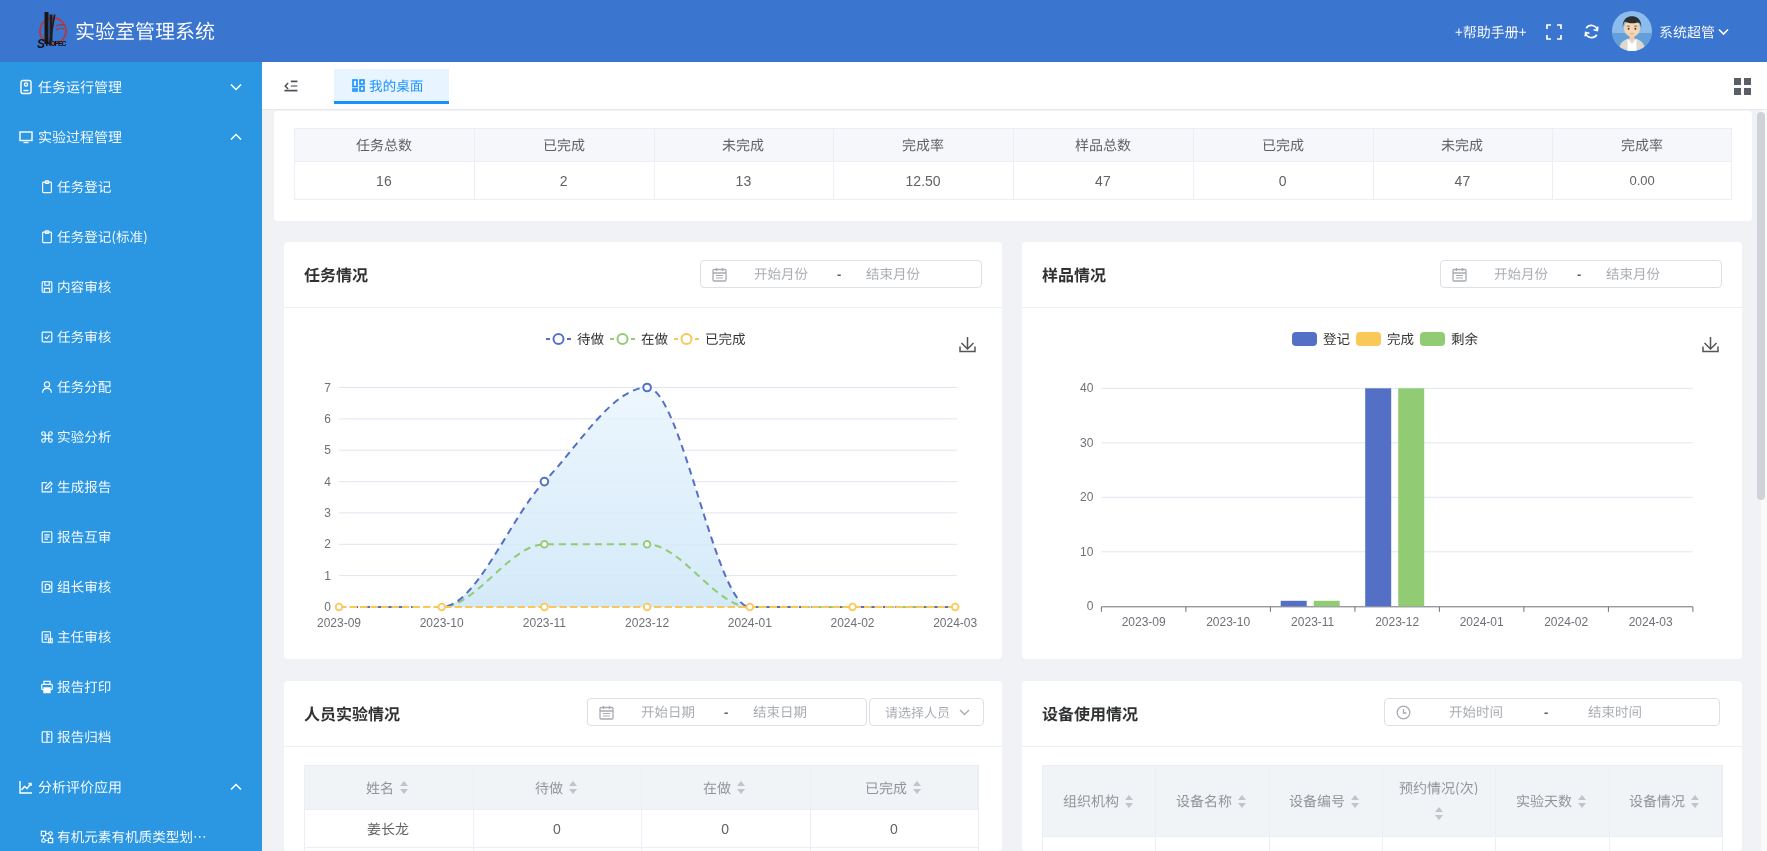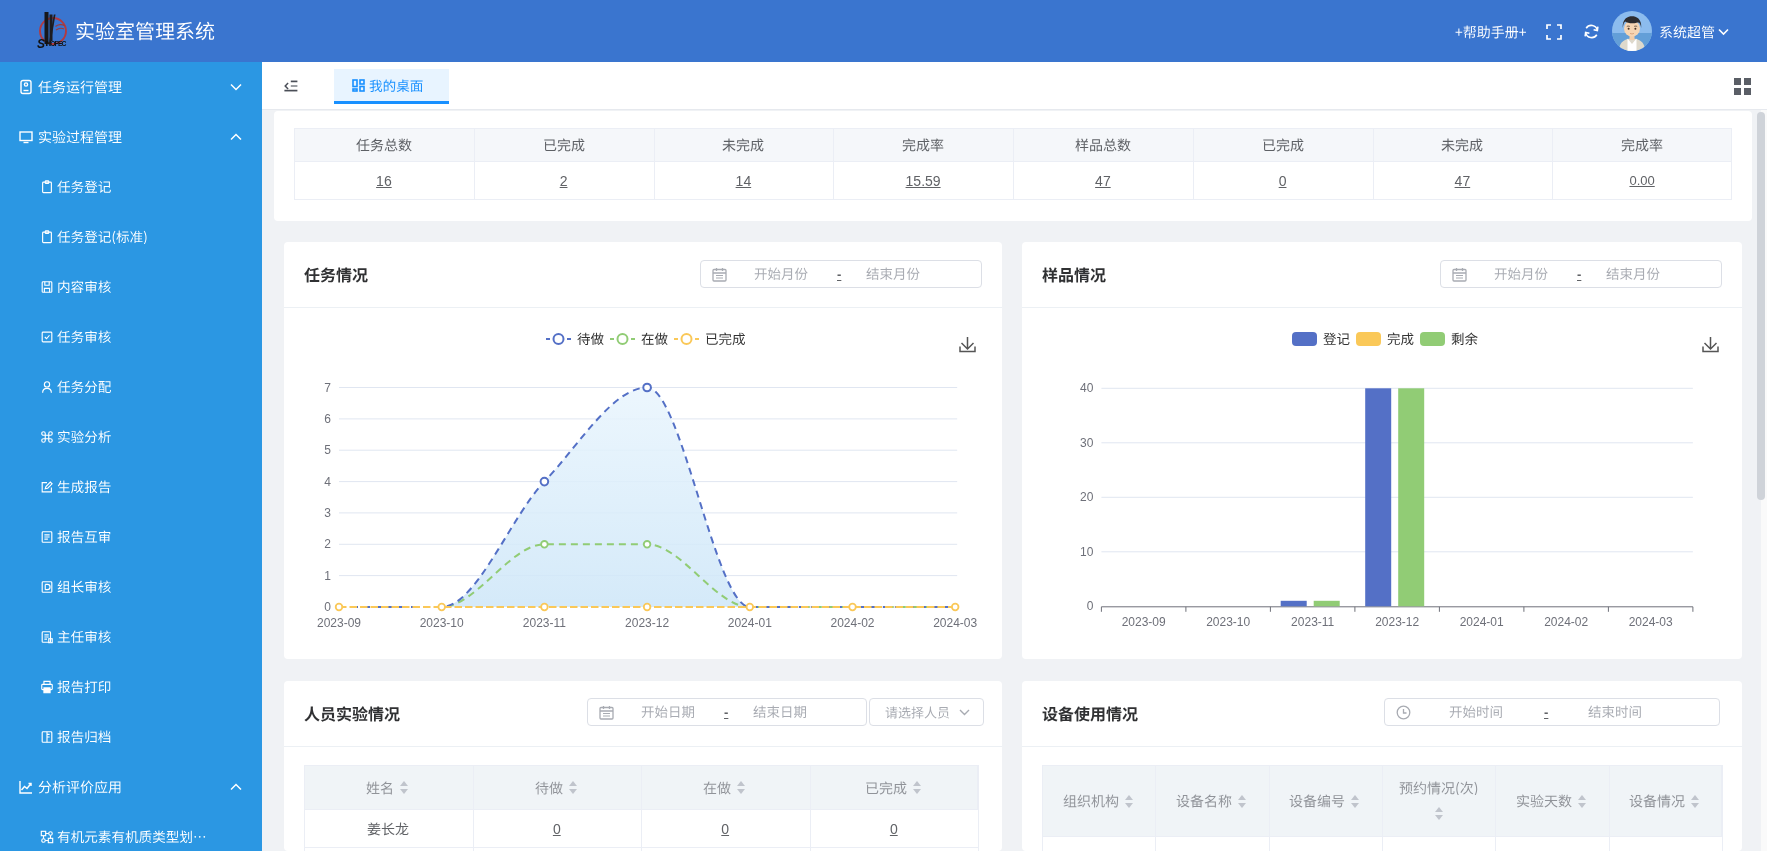--- a/index.html
+++ b/index.html
@@ -1,12 +1,12 @@
 <!DOCTYPE html>
-<html><head><meta charset="utf-8"><style>html,body{margin:0;padding:0;width:1767px;height:851px;overflow:hidden;font-family:"Liberation Sans",sans-serif;}.ab{position:absolute;}.num{position:absolute;color:#606266;text-decoration:underline;}</style></head><body>
+<html><head><meta charset="utf-8"><style>html,body{margin:0;padding:0;width:1767px;height:851px;overflow:hidden;font-family:"Liberation Sans",sans-serif;}.ab{position:absolute;}.num{position:absolute;color:#606266;}</style></head><body>
 <div class="ab" style="left:0;top:0;width:1767px;height:851px;background:#fff">
     <svg style="position:absolute;width:0;height:0" aria-hidden="true">
       <defs>
         <path id="r5B9E" transform="scale(1,-1)" d="M538 107C671 57 804 -12 885 -74L931 -15C848 44 708 113 574 162ZM240 557C294 525 358 475 387 440L435 494C404 530 339 575 285 605ZM140 401C197 370 264 320 296 284L342 341C309 376 241 422 185 451ZM90 726V523H165V656H834V523H912V726H569C554 761 528 810 503 847L429 824C447 794 466 758 480 726ZM71 256V191H432C376 94 273 29 81 -11C97 -28 116 -57 124 -77C349 -25 461 62 518 191H935V256H541C570 353 577 469 581 606H503C499 464 493 349 461 256Z"></path>
         <path id="r9A8C" transform="scale(1,-1)" d="M31 148 47 85C122 106 214 131 304 157L297 215C198 189 101 163 31 148ZM533 530V465H831V530ZM467 362C496 286 523 186 531 121L593 138C584 203 555 301 526 376ZM644 387C661 312 679 212 684 147L746 157C740 222 722 320 702 396ZM107 656C100 548 88 399 75 311H344C331 105 315 24 294 2C286 -8 275 -10 259 -10C240 -10 194 -9 145 -4C156 -22 164 -48 165 -67C213 -70 260 -71 285 -69C315 -66 333 -60 350 -39C382 -7 396 87 412 342C413 351 414 373 414 373L347 372H335C347 480 362 660 372 795H64V730H303C295 610 282 468 270 372H147C156 456 165 565 171 652ZM667 847C605 707 495 584 375 508C389 493 411 463 420 448C514 514 605 608 674 718C744 621 845 517 936 451C944 471 961 503 974 520C881 580 773 686 710 781L732 826ZM435 35V-31H945V35H792C841 127 897 259 938 365L870 382C837 277 776 128 727 35Z"></path>
         <path id="r5BA4" transform="scale(1,-1)" d="M149 216V150H461V16H59V-52H945V16H538V150H856V216H538V321H461V216ZM190 303C221 315 268 319 746 356C769 333 789 310 803 292L861 333C820 385 734 462 664 516L609 479C635 458 663 435 690 410L303 383C360 425 417 475 470 528H835V593H173V528H373C317 471 258 423 236 408C210 388 187 375 168 372C176 353 186 318 190 303ZM435 829C449 806 463 777 474 751H70V574H143V683H855V574H931V751H558C547 781 526 820 507 850Z"></path>
         <path id="r7BA1" transform="scale(1,-1)" d="M211 438V-81H287V-47H771V-79H845V168H287V237H792V438ZM771 12H287V109H771ZM440 623C451 603 462 580 471 559H101V394H174V500H839V394H915V559H548C539 584 522 614 507 637ZM287 380H719V294H287ZM167 844C142 757 98 672 43 616C62 607 93 590 108 580C137 613 164 656 189 703H258C280 666 302 621 311 592L375 614C367 638 350 672 331 703H484V758H214C224 782 233 806 240 830ZM590 842C572 769 537 699 492 651C510 642 541 626 554 616C575 640 595 669 612 702H683C713 665 742 618 755 589L816 616C805 640 784 672 761 702H940V758H638C648 781 656 805 663 829Z"></path>
         <path id="r7406" transform="scale(1,-1)" d="M476 540H629V411H476ZM694 540H847V411H694ZM476 728H629V601H476ZM694 728H847V601H694ZM318 22V-47H967V22H700V160H933V228H700V346H919V794H407V346H623V228H395V160H623V22ZM35 100 54 24C142 53 257 92 365 128L352 201L242 164V413H343V483H242V702H358V772H46V702H170V483H56V413H170V141C119 125 73 111 35 100Z"></path>
         <path id="r7CFB" transform="scale(1,-1)" d="M286 224C233 152 150 78 70 30C90 19 121 -6 136 -20C212 34 301 116 361 197ZM636 190C719 126 822 34 872 -22L936 23C882 80 779 168 695 229ZM664 444C690 420 718 392 745 363L305 334C455 408 608 500 756 612L698 660C648 619 593 580 540 543L295 531C367 582 440 646 507 716C637 729 760 747 855 770L803 833C641 792 350 765 107 753C115 736 124 706 126 688C214 692 308 698 401 706C336 638 262 578 236 561C206 539 182 524 162 521C170 502 181 469 183 454C204 462 235 466 438 478C353 425 280 385 245 369C183 338 138 319 106 315C115 295 126 260 129 245C157 256 196 261 471 282V20C471 9 468 5 451 4C435 3 380 3 320 6C332 -15 345 -47 349 -69C422 -69 472 -68 505 -56C539 -44 547 -23 547 19V288L796 306C825 273 849 242 866 216L926 252C885 313 799 405 722 474Z"></path>
         <path id="r7EDF" transform="scale(1,-1)" d="M698 352V36C698 -38 715 -60 785 -60C799 -60 859 -60 873 -60C935 -60 953 -22 958 114C939 119 909 131 894 145C891 24 887 6 865 6C853 6 806 6 797 6C775 6 772 9 772 36V352ZM510 350C504 152 481 45 317 -16C334 -30 355 -58 364 -77C545 -3 576 126 584 350ZM42 53 59 -21C149 8 267 45 379 82L367 147C246 111 123 74 42 53ZM595 824C614 783 639 729 649 695H407V627H587C542 565 473 473 450 451C431 433 406 426 387 421C395 405 409 367 412 348C440 360 482 365 845 399C861 372 876 346 886 326L949 361C919 419 854 513 800 583L741 553C763 524 786 491 807 458L532 435C577 490 634 568 676 627H948V695H660L724 715C712 747 687 802 664 842ZM60 423C75 430 98 435 218 452C175 389 136 340 118 321C86 284 63 259 41 255C50 235 62 198 66 182C87 195 121 206 369 260C367 276 366 305 368 326L179 289C255 377 330 484 393 592L326 632C307 595 286 557 263 522L140 509C202 595 264 704 310 809L234 844C190 723 116 594 92 561C70 527 51 504 33 500C43 479 55 439 60 423Z"></path>
@@ -427,28 +427,28 @@
       <use href="#r5B8C" x="1000"></use>
       <use href="#r6210" x="2000"></use>
     </svg>
     <div class="num" style="left:563.6px;top:173.0px;width:120px;margin-left:-60px;text-align:center;font-size:14px">2</div>
     <div class="ab" style="left:473.8px;top:128px;width:1px;height:72px;background:#ebeef5"></div>
     <svg style="position:absolute;left:722.4px;top:138.0px;width:42.0px;height:14.0px;" viewBox="0 -880 3000 1000" fill="#5d6065">
       <use href="#r672A" x="0"></use>
       <use href="#r5B8C" x="1000"></use>
       <use href="#r6210" x="2000"></use>
     </svg>
-    <div class="num" style="left:743.4px;top:173.0px;width:120px;margin-left:-60px;text-align:center;font-size:14px">14</div>
+    <div class="num" style="left:743.4px;top:173.0px;width:120px;margin-left:-60px;text-align:center;font-size:14px">13</div>
     <div class="ab" style="left:653.5px;top:128px;width:1px;height:72px;background:#ebeef5"></div>
     <svg style="position:absolute;left:902.1px;top:138.0px;width:42.0px;height:14.0px;" viewBox="0 -880 3000 1000" fill="#5d6065">
       <use href="#r5B8C" x="0"></use>
       <use href="#r6210" x="1000"></use>
       <use href="#r7387" x="2000"></use>
     </svg>
-    <div class="num" style="left:923.1px;top:173.0px;width:120px;margin-left:-60px;text-align:center;font-size:14px">15.59</div>
+    <div class="num" style="left:923.1px;top:173.0px;width:120px;margin-left:-60px;text-align:center;font-size:14px">12.50</div>
     <div class="ab" style="left:833.2px;top:128px;width:1px;height:72px;background:#ebeef5"></div>
     <svg style="position:absolute;left:1074.9px;top:138.0px;width:56.0px;height:14.0px;" viewBox="0 -880 4000 1000" fill="#5d6065">
       <use href="#r6837" x="0"></use>
       <use href="#r54C1" x="1000"></use>
       <use href="#r603B" x="2000"></use>
       <use href="#r6570" x="3000"></use>
     </svg>
     <div class="num" style="left:1102.9px;top:173.0px;width:120px;margin-left:-60px;text-align:center;font-size:14px">47</div>
     <div class="ab" style="left:1013.0px;top:128px;width:1px;height:72px;background:#ebeef5"></div>
     <svg style="position:absolute;left:1261.6px;top:138.0px;width:42.0px;height:14.0px;" viewBox="0 -880 3000 1000" fill="#5d6065">

